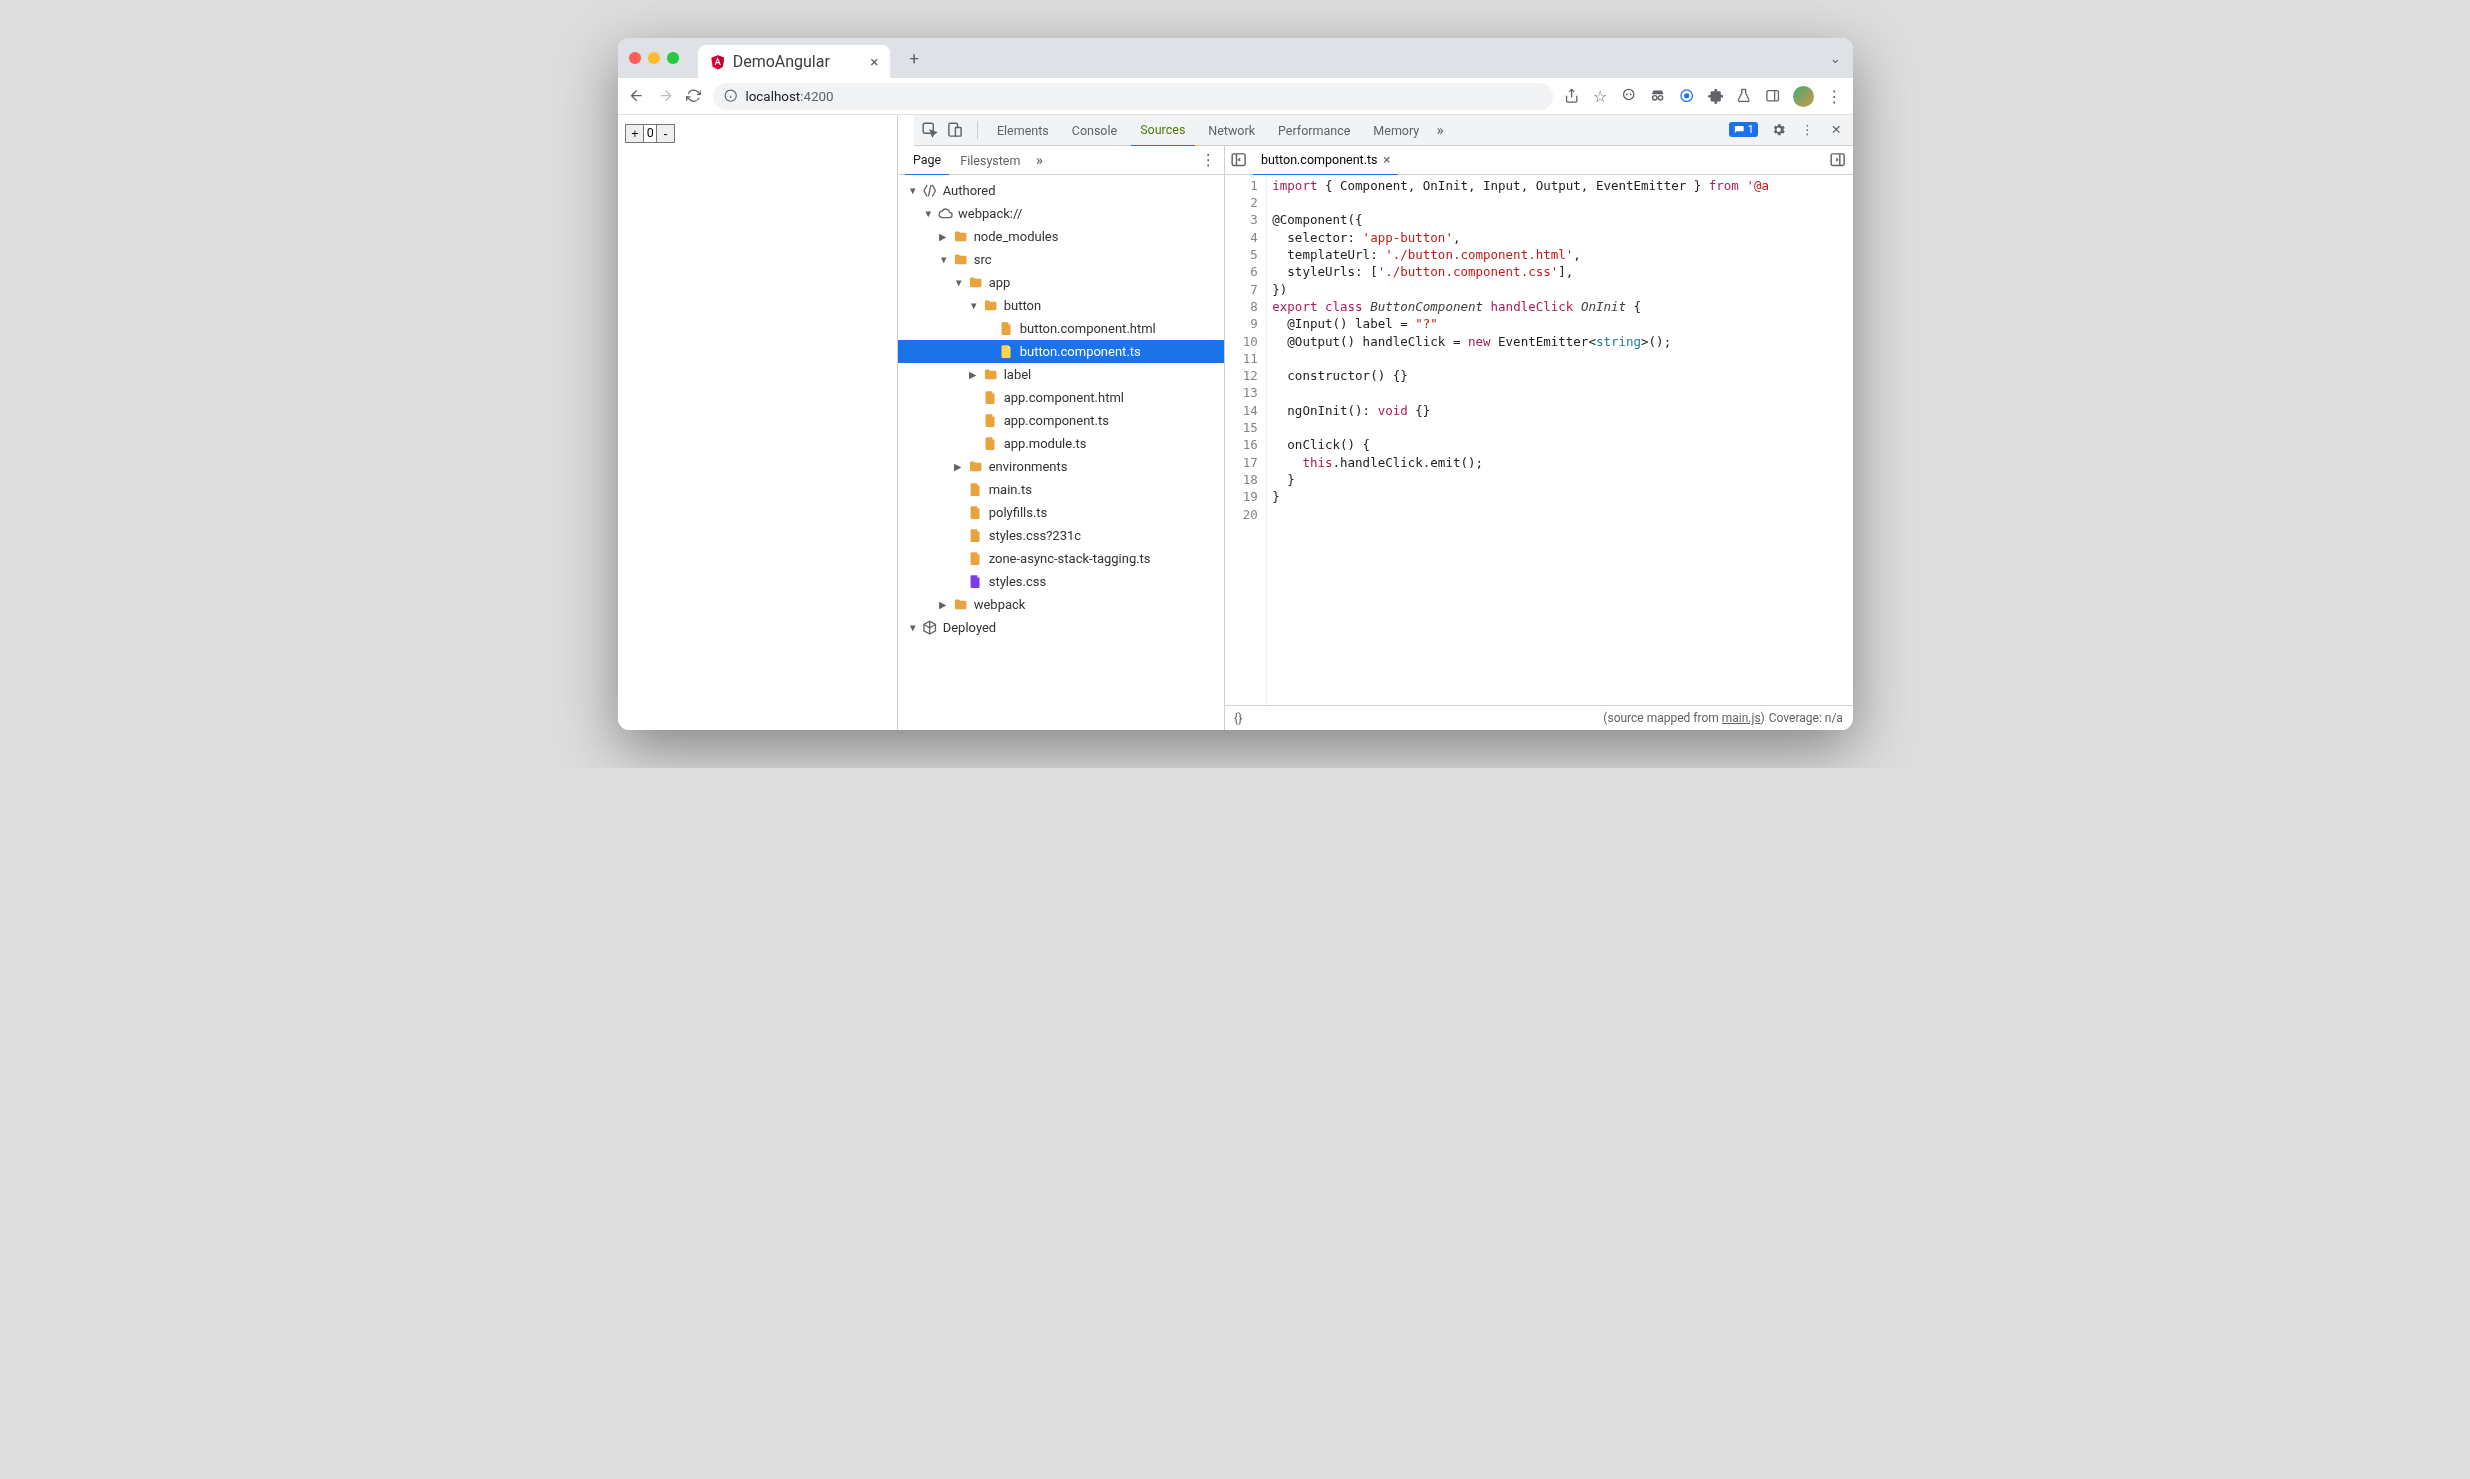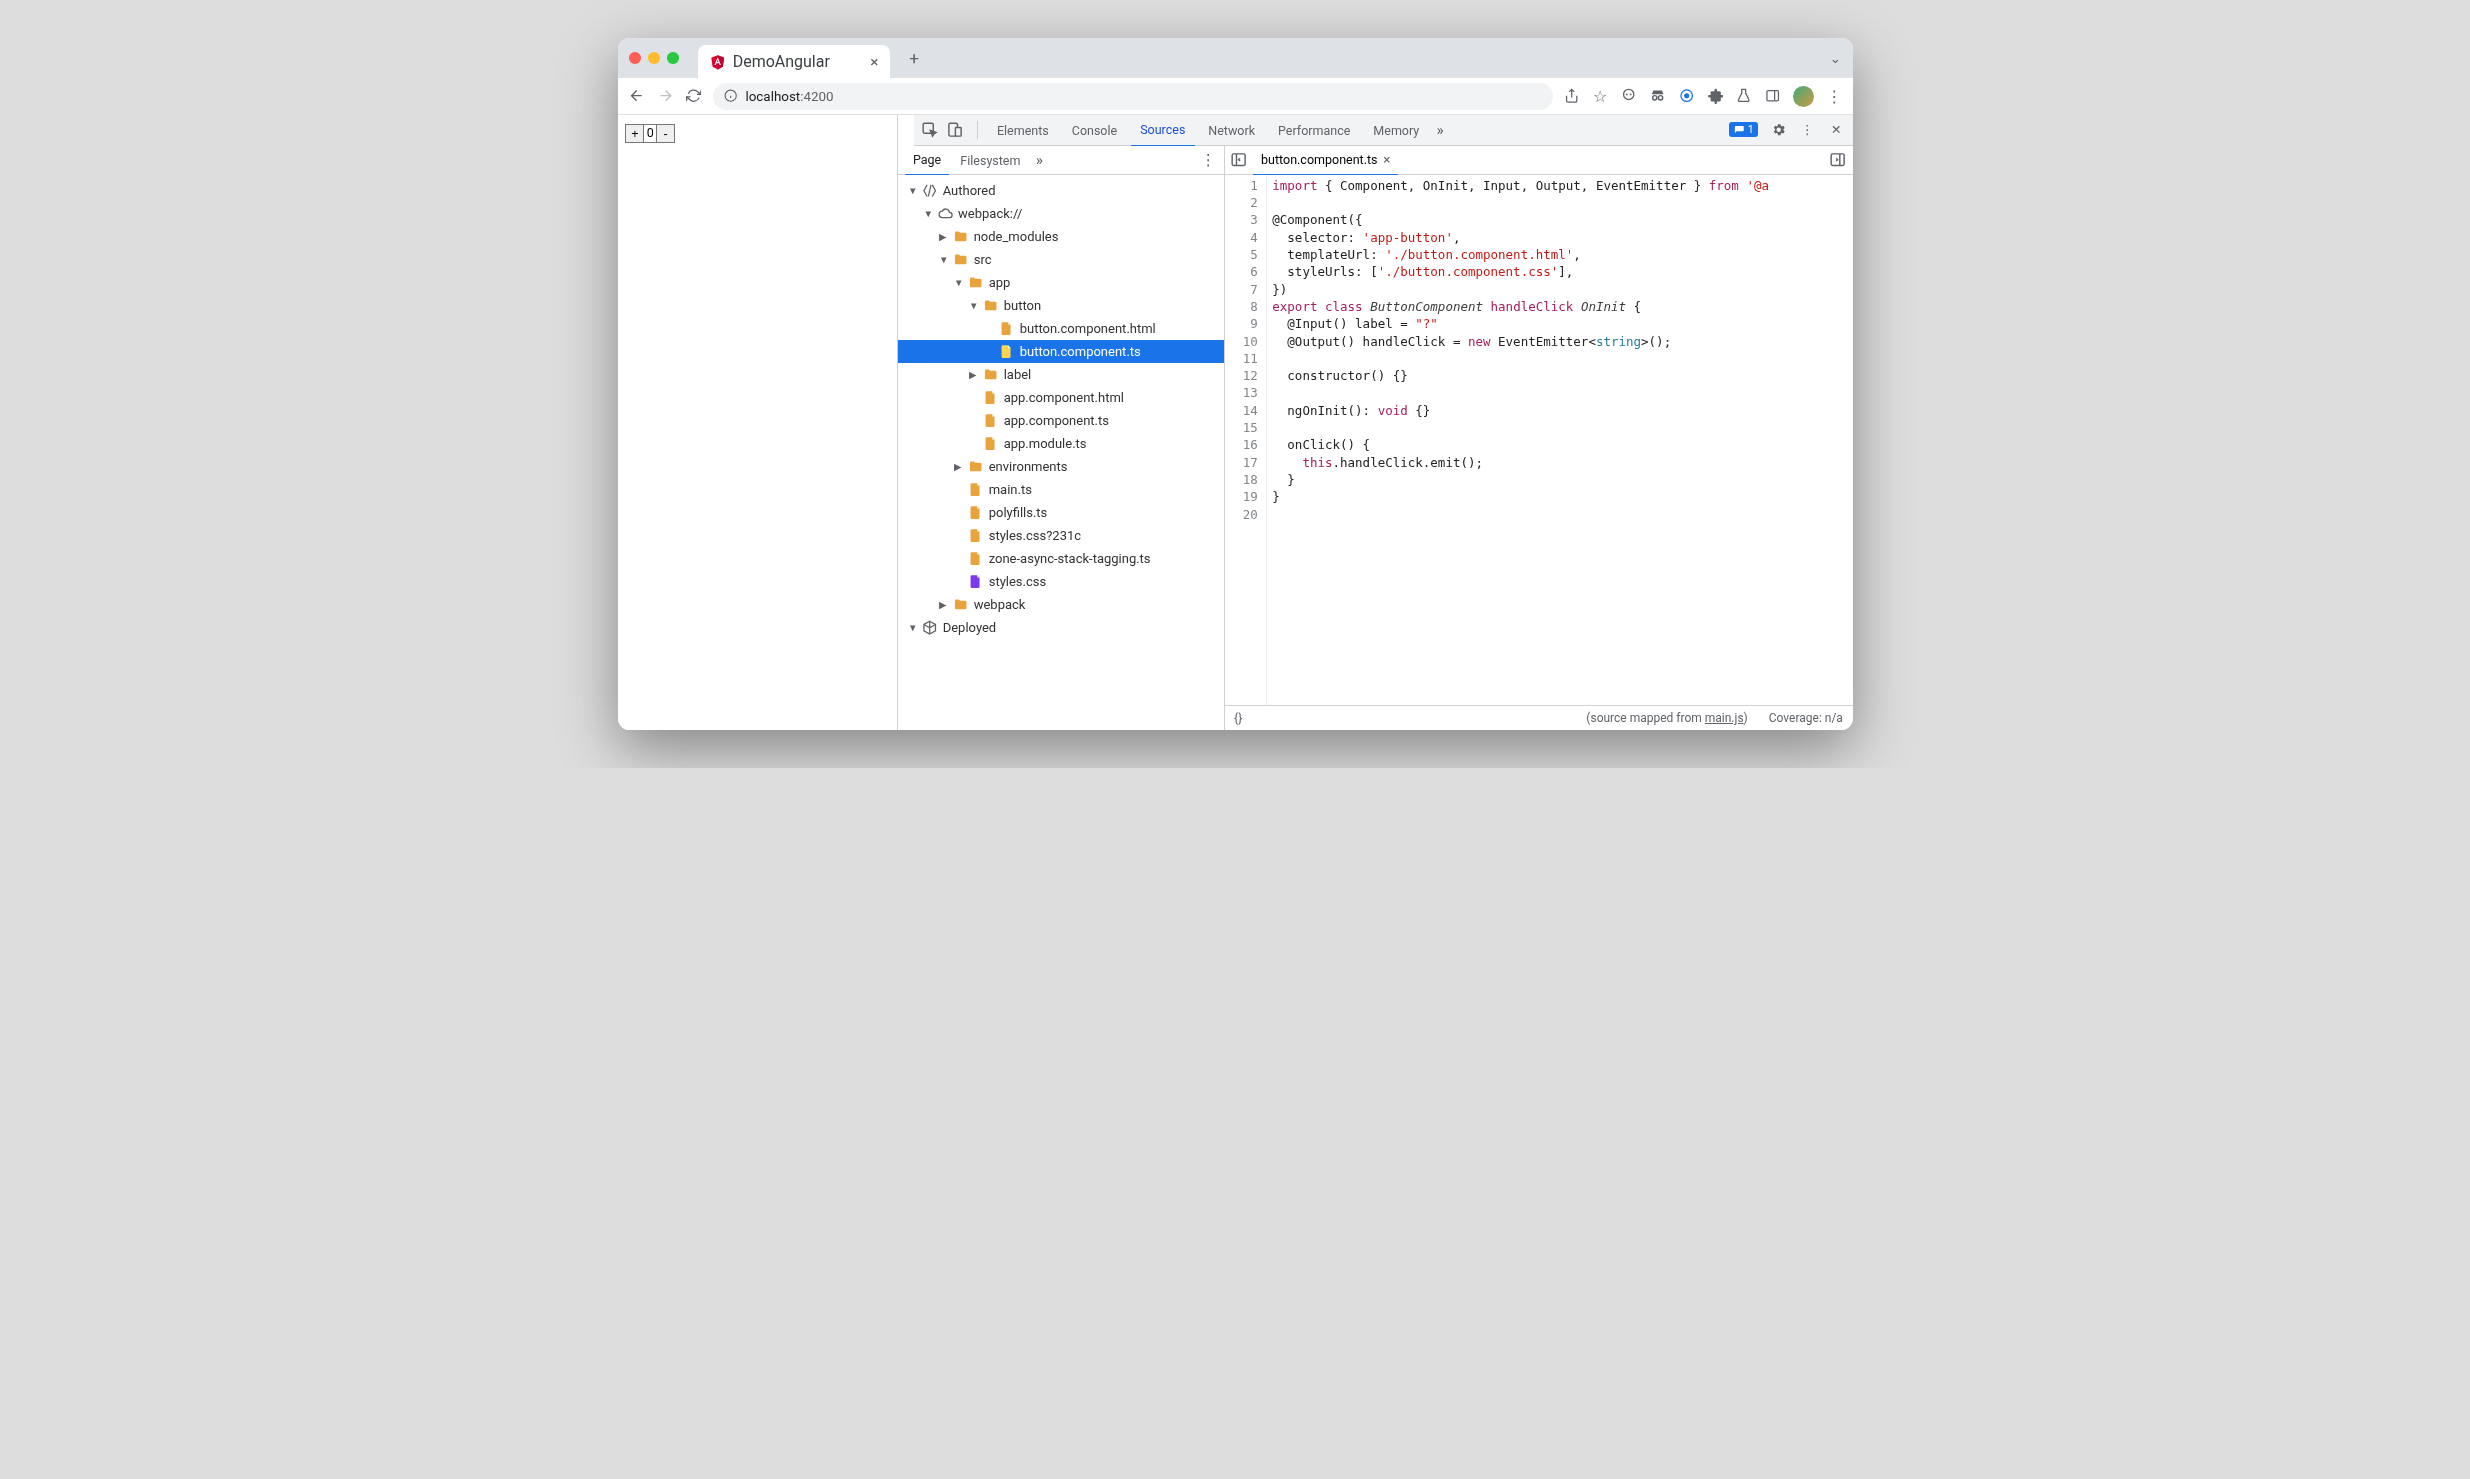--- a/index.html
+++ b/index.html
@@ -36,21 +36,21 @@
 .counter { display: inline-flex; border: 1px solid #767676; }
 .counter button { width: 17.3px; height: 17.3px; background: #efefef; border: none; font-size: 12.5px; cursor: pointer; }
 .counter span { min-width: 13.4px; text-align: center; font-size: 12.5px; border-left: 1px solid #767676; border-right: 1px solid #767676; }
 
 
 .devtools { flex: 1; display: flex; flex-direction: column; border-left: 1px solid #d0d0d0; }
 .dt-tabs { height: 31px; background: #f1f3f4; border-bottom: 1px solid #cacdd1; display: flex; align-items: center; padding: 0 7.7px; gap: 3.8px; font-size: 12.5px; color: #5f6368; margin-left: 16px; }
 .dt-tool-icon { width: 17.3px; height: 17.3px; margin-right: 3.8px; color: #5f6368; }
 .dt-divider { width: 1px; height: 17.3px; background: #cacdd1; margin: 0 5.8px; }
 .dt-tab { padding: 0 9.6px; height: 31px; display: flex; align-items: center; cursor: pointer; }
-.dt-tab.active { color: #1d4ed8; border-bottom: 1.9px solid #1a73e8; }
+.dt-tab.active { color: #4d7c0f; border-bottom: 1.9px solid #1a73e8; }
 .dt-more { margin-left: 3.8px; font-size: 15.4px; }
 .dt-right { margin-left: auto; display: flex; align-items: center; gap: 11.5px; }
 .issue-badge { background: #1a73e8; color: #fff; border-radius: 2.9px; padding: 1px 4.8px; font-size: 10.6px; display: flex; align-items: center; gap: 2.9px; }
 
 .dt-body { flex: 1; display: flex; overflow: hidden; }
 .sources-nav { width: 327px; border-right: 1px solid #d0d0d0; display: flex; flex-direction: column; }
 .sn-tabs { height: 29px; border-bottom: 1px solid #d0d0d0; display: flex; align-items: center; padding: 0 7.7px; font-size: 12.5px; color: #5f6368; gap: 3.8px; justify-content: center; }
 .sn-tab { padding: 0 7.7px; height: 29px; display: flex; align-items: center; cursor: pointer; }
 .sn-tab.active { color: #202124; border-bottom: 1.9px solid #1a73e8; }
 .sn-more { font-size: 15.4px; margin-left: 3.8px; }
@@ -75,21 +75,21 @@
 .code-area { flex: 1; display: flex; overflow: hidden; font-family: Menlo, Consolas, monospace; font-size: 12.5px; line-height: 17.3px; }
 .gutter { width: 42px; text-align: right; padding: 1.9px 7.7px 1.9px 0; color: #80868b; background: #fff; border-right: 1px solid #eee; }
 .code { flex: 1; padding: 1.9px 0 1.9px 5.8px; white-space: pre; overflow: hidden; color: #222; }
 .kw { color: #a71d5d; }
 .str { color: #c41a16; }
 .cls { color: #404040; font-style: italic; }
 .type { color: #267f99; }
 
 .status-bar { height: 25px; border-top: 1px solid #d0d0d0; display: flex; align-items: center; padding: 0 9.6px; font-size: 12px; color: #5f6368; gap: 7.7px; }
 .status-link { text-decoration: underline; color: #5f6368; }
-.status-right { margin-left: auto; display: flex; gap: 21px; }
+.status-right { margin-left: auto; display: flex; gap: 4px; }
 </style>
 </head>
 <body>
 
 <div class="window">
 
   <div class="titlebar">
     <div class="traffic">
       <div class="dot red"></div>
       <div class="dot yellow"></div>

